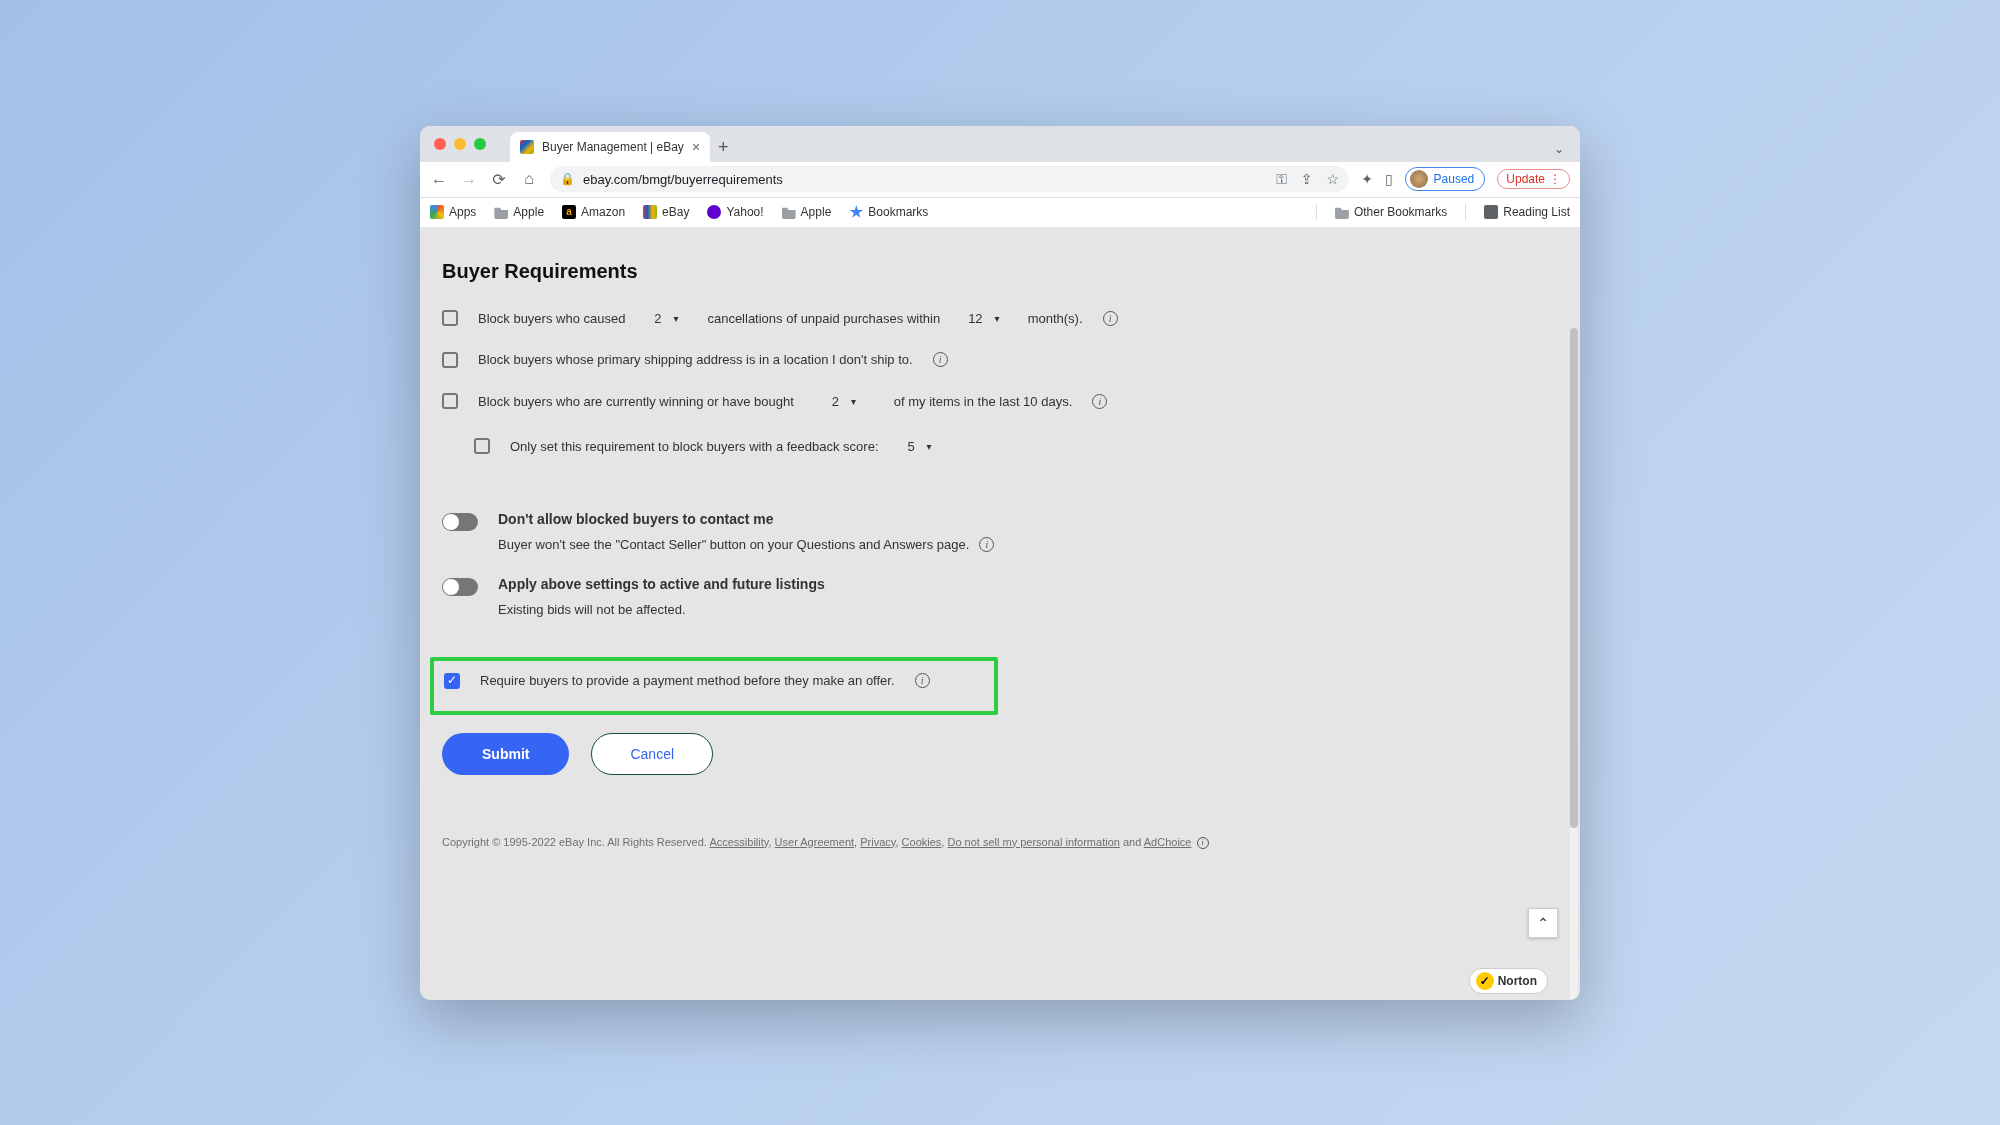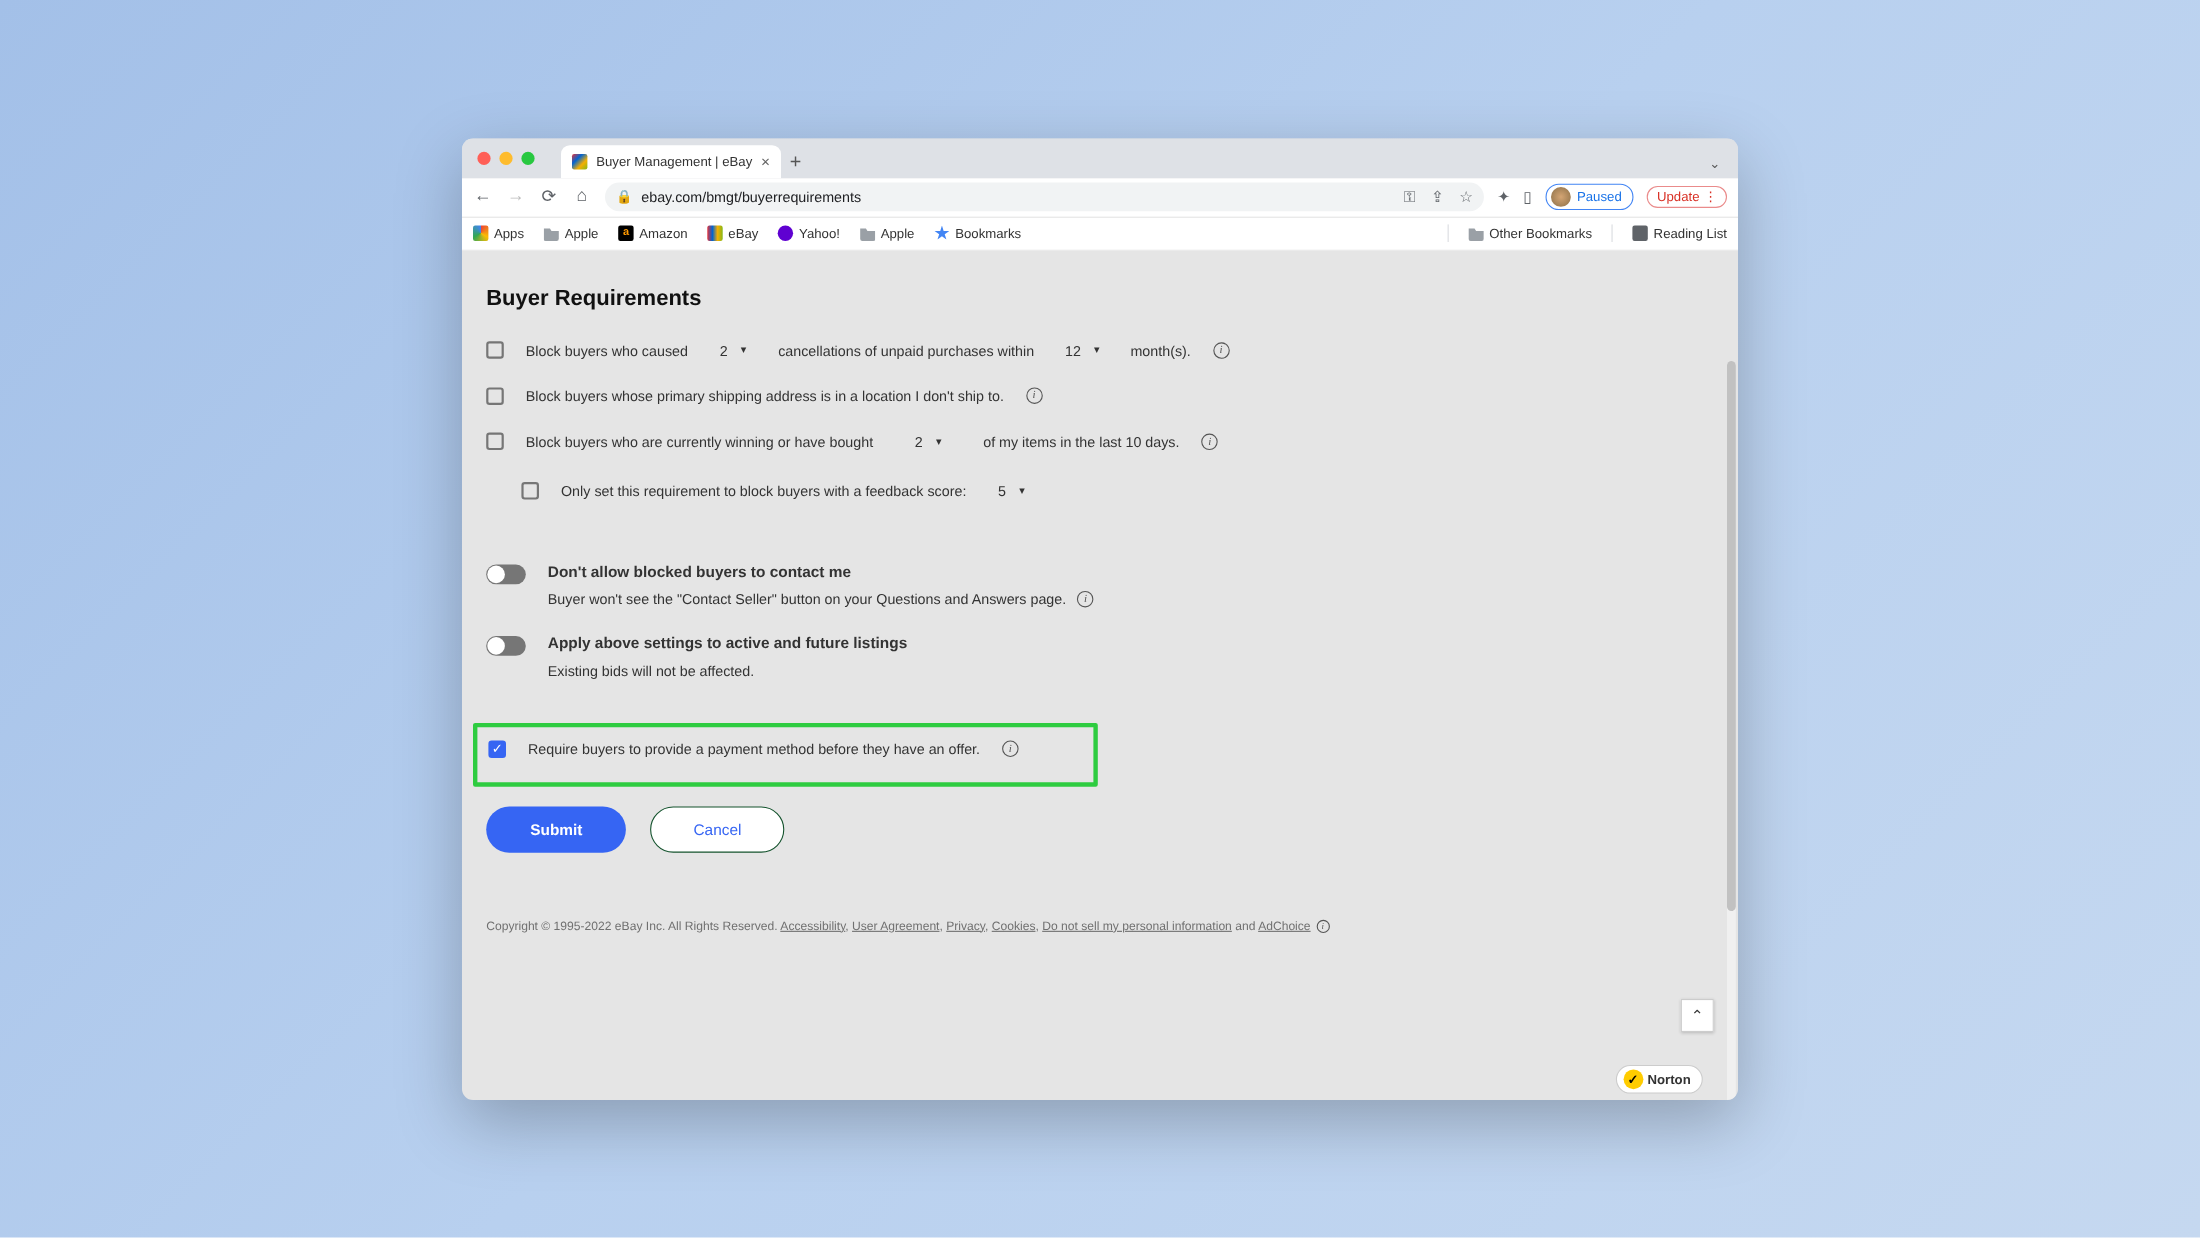--- a/index.html
+++ b/index.html
@@ -443,21 +443,21 @@
         <div class="toggle-title">Apply above settings to active and future listings</div>
         <div class="toggle-desc">
           <span>Existing bids will not be affected.</span>
         </div>
       </div>
     </div>
 
     <div class="highlight-box">
       <div class="req-row" style="margin-bottom:0;">
         <span class="checkbox checked"></span>
-        <span>Require buyers to provide a payment method before they have an offer.</span>
+        <span>Require buyers to provide a payment method before they make an offer.</span>
         <span class="info-icon">i</span>
       </div>
     </div>
 
     <div class="action-row">
       <button class="btn-primary">Submit</button>
       <button class="btn-secondary">Cancel</button>
     </div>
 
     <div class="footer">

